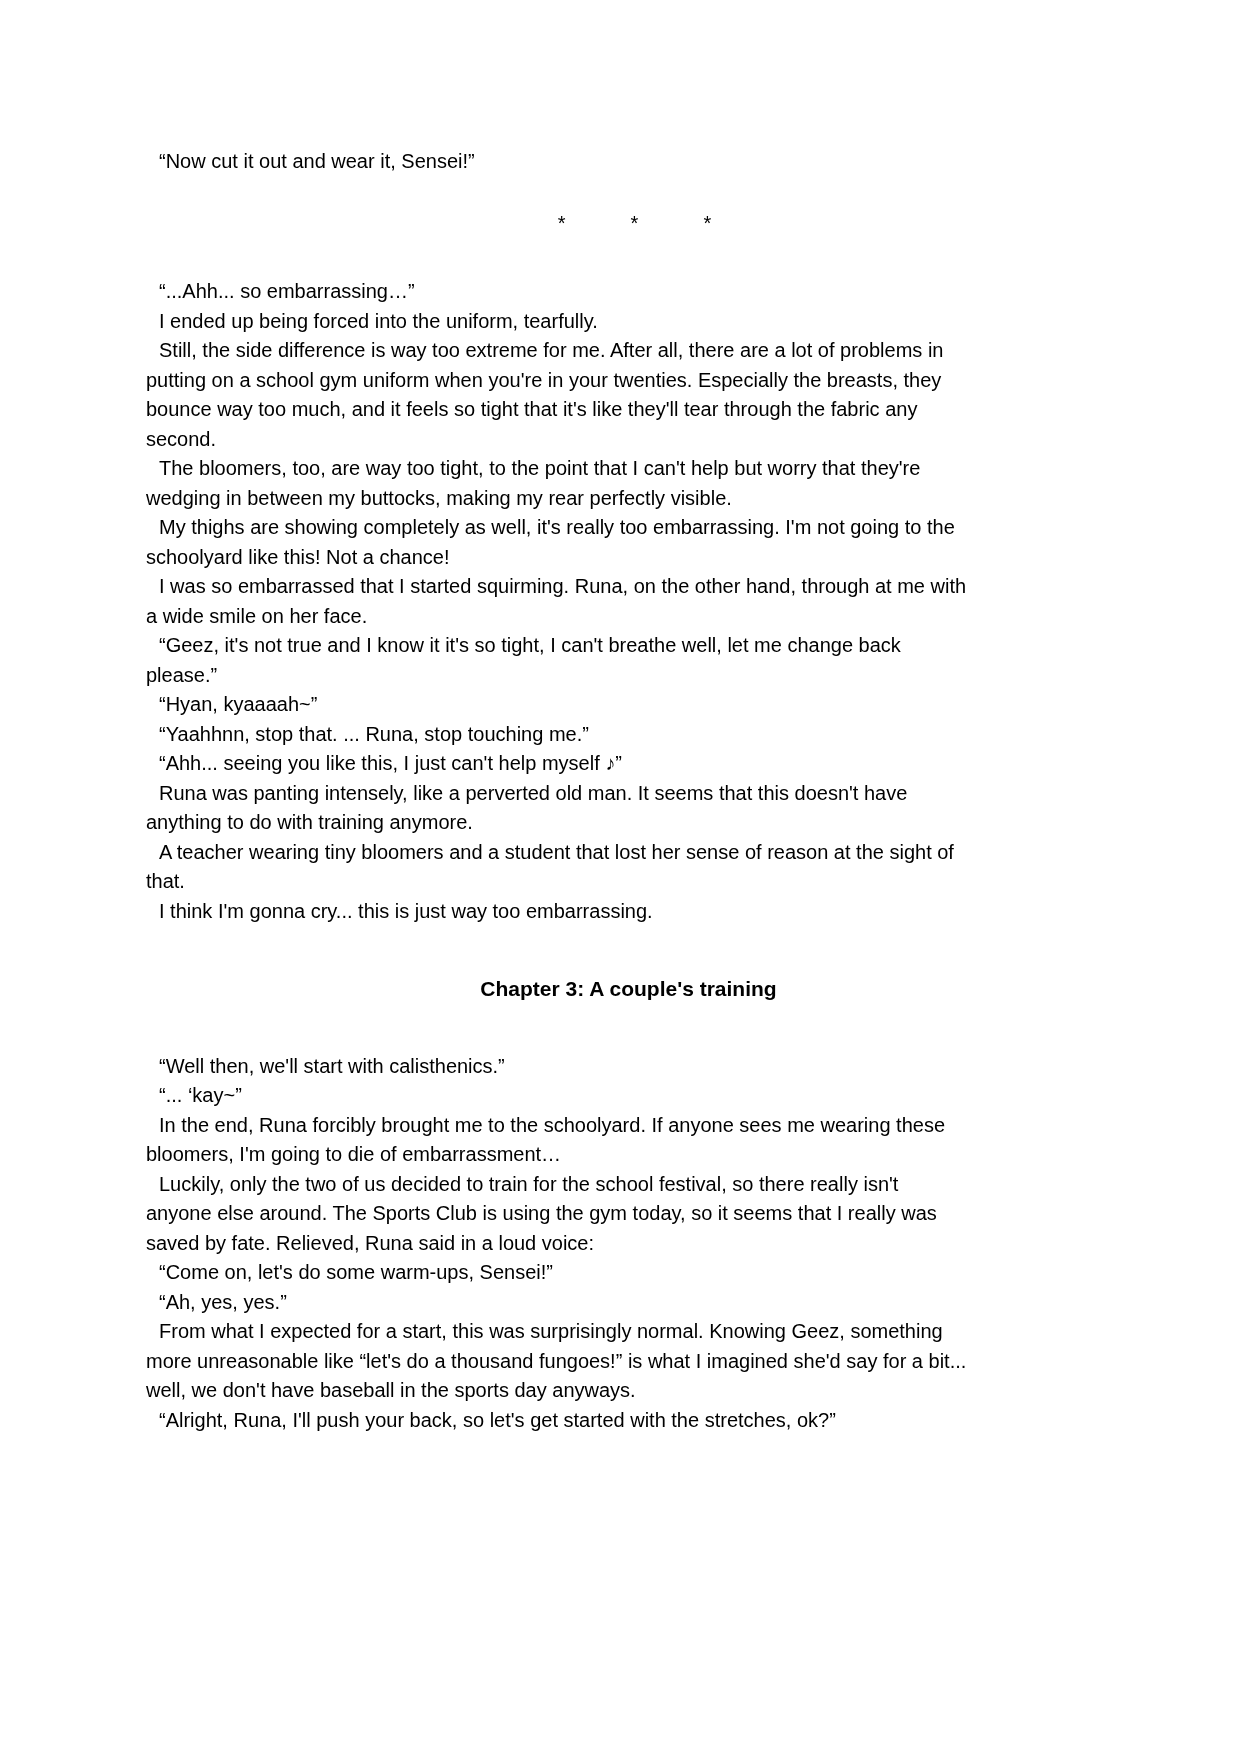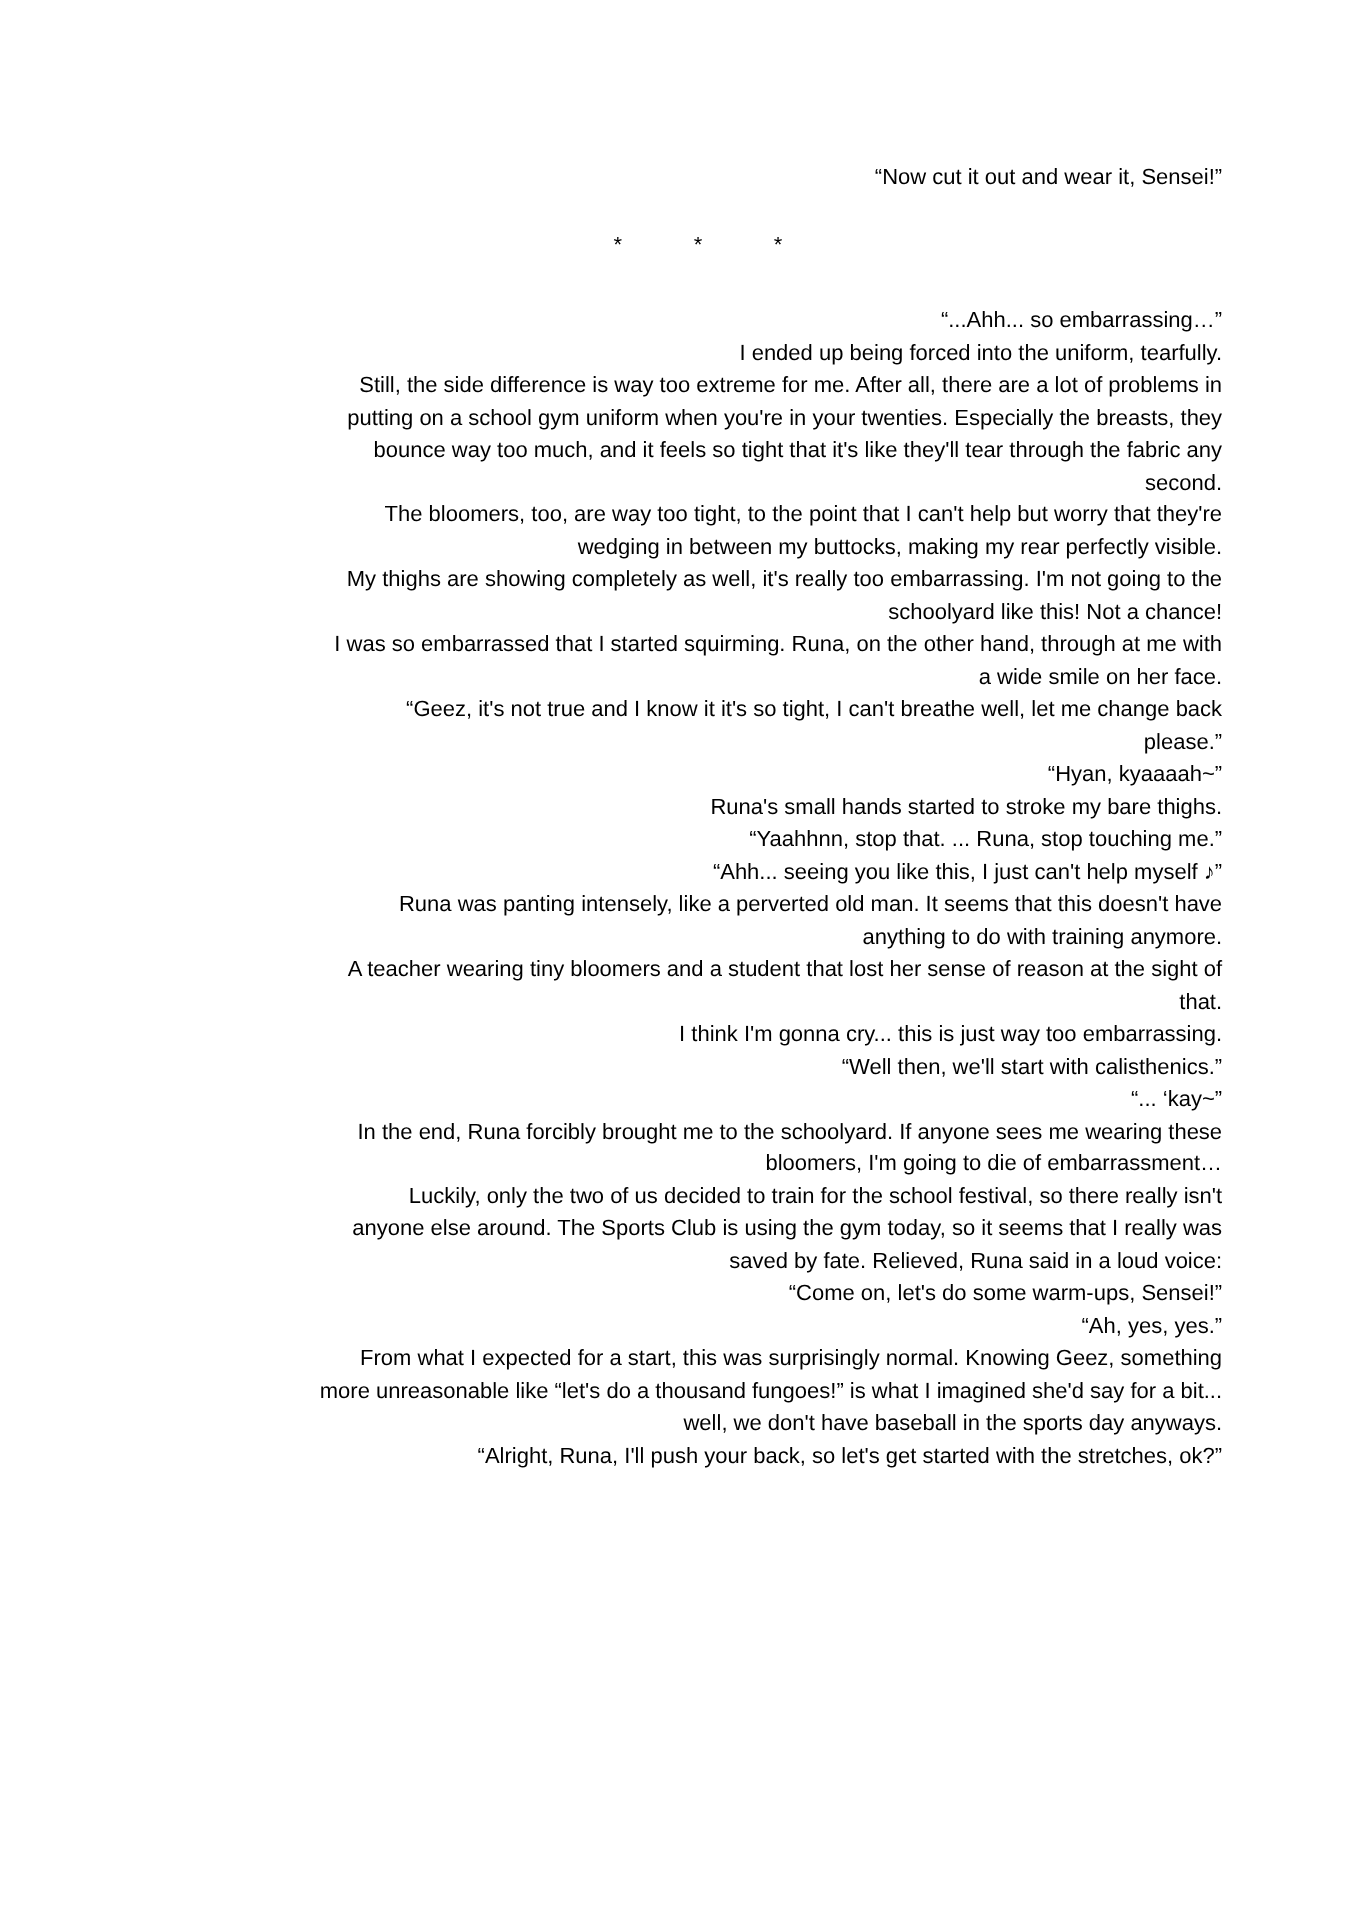--- a/index.html
+++ b/index.html
@@ -27,21 +27,20 @@
     left: 146px;
     top: 147px;
     width: 965px;
     font-size: 20px;
     line-height: 29.5px;
   }
   p.para {
     margin: 0;
     text-indent: 13px;
     white-space: pre-line; 
-    text-align: right;
   }
   .separator {
     height: 29.5px;
     margin-top: 32px;
     margin-bottom: 39px;
     display: flex;
     justify-content: center;
     gap: 65px;
     transform: translateX(6px);
     line-height: 29.5px;
@@ -77,29 +76,29 @@
 second.</p>
     <p class="para">The bloomers, too, are way too tight, to the point that I can't help but worry that they're
 wedging in between my buttocks, making my rear perfectly visible.</p>
     <p class="para">My thighs are showing completely as well, it's really too embarrassing. I'm not going to the
 schoolyard like this! Not a chance!</p>
     <p class="para">I was so embarrassed that I started squirming. Runa, on the other hand, through at me with
 a wide smile on her face.</p>
     <p class="para">“Geez, it's not true and I know it it's so tight, I can't breathe well, let me change back
 please.”</p>
     <p class="para">“Hyan, kyaaaah~”</p>
-    <p class="para">Runa's small hands started to stroke my bare thighs.</p>
     <p class="para">“Yaahhnn, stop that. ... Runa, stop touching me.”</p>
     <p class="para">“Ahh... seeing you like this, I just can't help myself ♪”</p>
     <p class="para">Runa was panting intensely, like a perverted old man. It seems that this doesn't have
 anything to do with training anymore.</p>
     <p class="para">A teacher wearing tiny bloomers and a student that lost her sense of reason at the sight of
 that.</p>
     <p class="para">I think I'm gonna cry... this is just way too embarrassing.</p>
 
+    <div class="heading">Chapter 3: A couple's training</div>
 
     <p class="para">“Well then, we'll start with calisthenics.”</p>
     <p class="para">“... ‘kay~”</p>
     <p class="para">In the end, Runa forcibly brought me to the schoolyard. If anyone sees me wearing these
 bloomers, I'm going to die of embarrassment…</p>
     <p class="para">Luckily, only the two of us decided to train for the school festival, so there really isn't
 anyone else around. The Sports Club is using the gym today, so it seems that I really was
 saved by fate. Relieved, Runa said in a loud voice:</p>
     <p class="para">“Come on, let's do some warm-ups, Sensei!”</p>
     <p class="para">“Ah, yes, yes.”</p>

